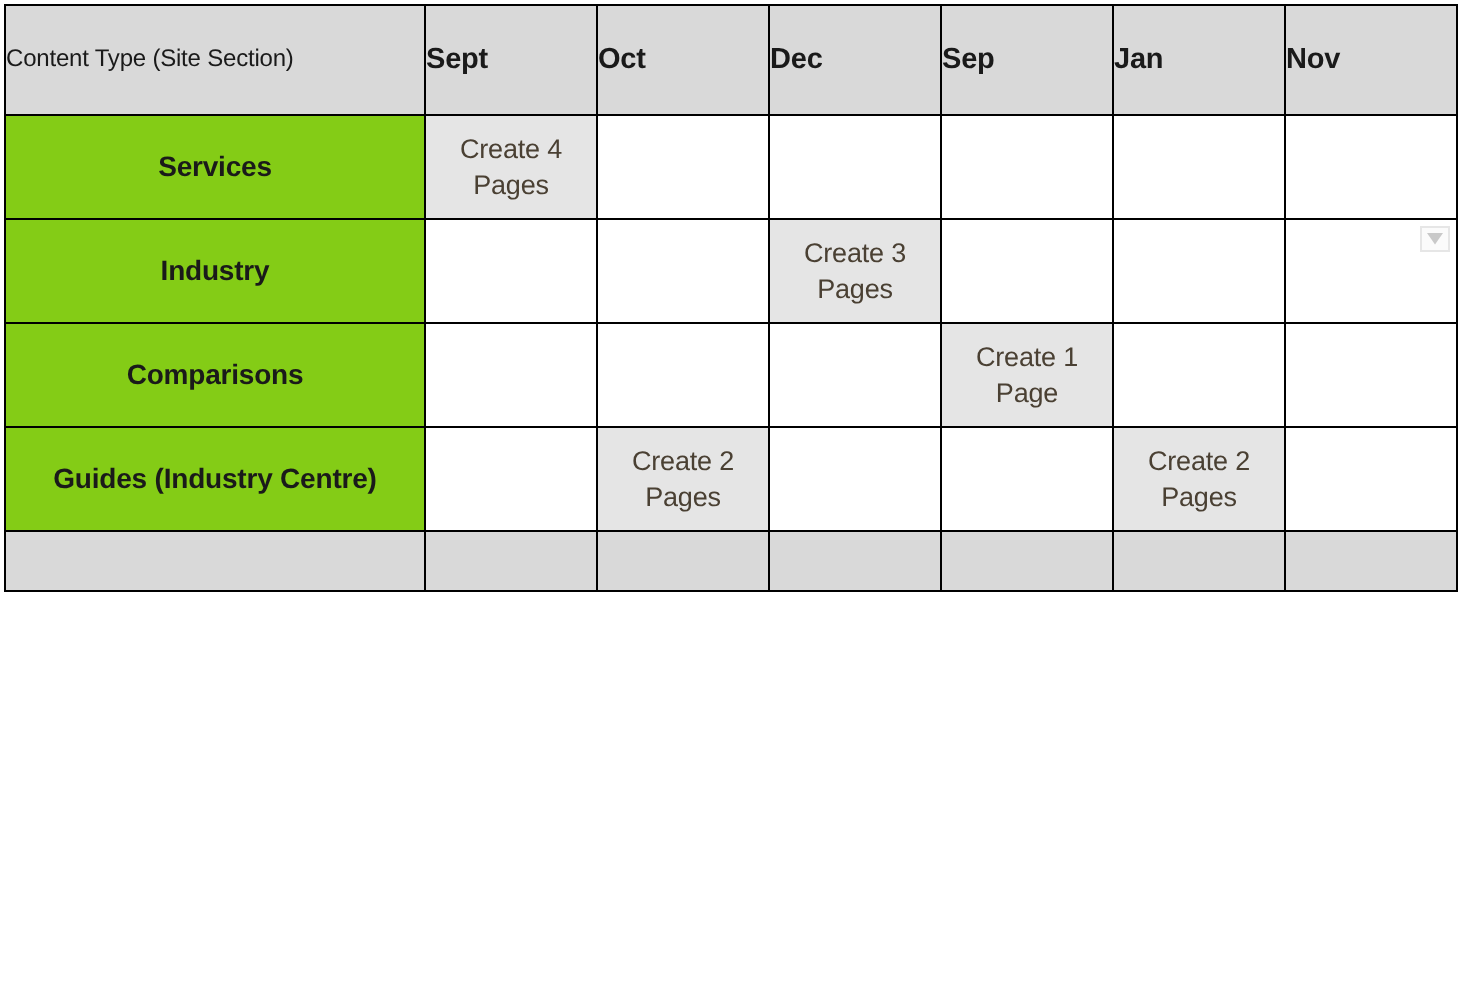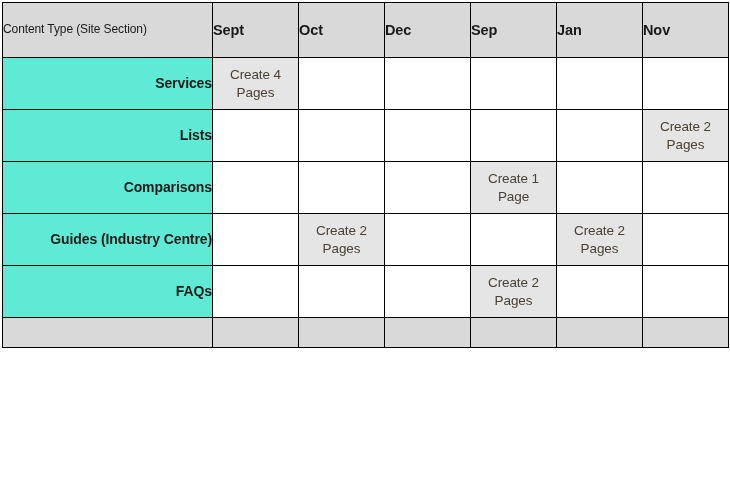--- a/index.html
+++ b/index.html
@@ -54,22 +54,22 @@
     text-align: left;
     font-size: 14.5px;
     font-weight: bold;
     color: #1a1a1a;
     letter-spacing: -0.1px;
   }
 
   
   .row-body td { height: 52px; }
   .cell-label {
-    background: #5eead4;
-    text-align: right;
+    background: #84cc16;
+    text-align: center;
     padding: 0 10px;
     font-size: 14px;
     font-weight: bold;
     color: #1a1a1a;
     line-height: 1.3;
     letter-spacing: -0.1px;
   }
   .cell-month {
     background: #ffffff;
     text-align: center;
@@ -138,62 +138,60 @@
       <tr class="row-body">
         <td class="cell-label">Services</td>
         <td class="cell-month filled">Create 4 Pages</td>
         <td class="cell-month"></td>
         <td class="cell-month"></td>
         <td class="cell-month"></td>
         <td class="cell-month"></td>
         <td class="cell-month"></td>
       </tr>
 
-
-
-      <tr class="row-body">
-        <td class="cell-label">Lists</td>
-        <td class="cell-month"></td>
-        <td class="cell-month"></td>
-        <td class="cell-month"></td>
-        <td class="cell-month"></td>
+      <tr class="row-body">
+        <td class="cell-label">Industry</td>
+        <td class="cell-month"></td>
+        <td class="cell-month"></td>
+        <td class="cell-month filled">Create 3 Pages</td>
+        <td class="cell-month"></td>
+        <td class="cell-month"></td>
+        <td class="cell-month">
+          <span></span>
+          <span class="dropdown-btn">
+            <svg width="9" height="7" viewBox="0 0 9 7" aria-hidden="true">
+              <polygon points="0.5,0.5 8.5,0.5 4.5,6.2" fill="#c9c9c9"></polygon>
+            </svg>
+          </span>
+        </td>
+      </tr>
+
+
+
+      <tr class="row-body">
+        <td class="cell-label">Comparisons</td>
+        <td class="cell-month"></td>
+        <td class="cell-month"></td>
+        <td class="cell-month"></td>
+        <td class="cell-month filled">Create 1 Page</td>
+        <td class="cell-month"></td>
+        <td class="cell-month"></td>
+      </tr>
+
+
+      <tr class="row-body">
+        <td class="cell-label">Guides (Industry Centre)</td>
         <td class="cell-month"></td>
         <td class="cell-month filled">Create 2 Pages</td>
-      </tr>
-
-      <tr class="row-body">
-        <td class="cell-label">Comparisons</td>
-        <td class="cell-month"></td>
-        <td class="cell-month"></td>
-        <td class="cell-month"></td>
-        <td class="cell-month filled">Create 1 Page</td>
-        <td class="cell-month"></td>
-        <td class="cell-month"></td>
-      </tr>
-
-
-      <tr class="row-body">
-        <td class="cell-label">Guides (Industry Centre)</td>
+        <td class="cell-month"></td>
         <td class="cell-month"></td>
         <td class="cell-month filled">Create 2 Pages</td>
         <td class="cell-month"></td>
-        <td class="cell-month"></td>
-        <td class="cell-month filled">Create 2 Pages</td>
-        <td class="cell-month"></td>
-      </tr>
-
-      <tr class="row-body">
-        <td class="cell-label">FAQs</td>
-        <td class="cell-month"></td>
-        <td class="cell-month"></td>
-        <td class="cell-month"></td>
-        <td class="cell-month filled">Create 2 Pages</td>
-        <td class="cell-month"></td>
-        <td class="cell-month"></td>
-      </tr>
+      </tr>
+
 
       <tr class="row-footer">
         <td></td>
         <td></td>
         <td></td>
         <td></td>
         <td></td>
         <td></td>
         <td></td>
       </tr>

